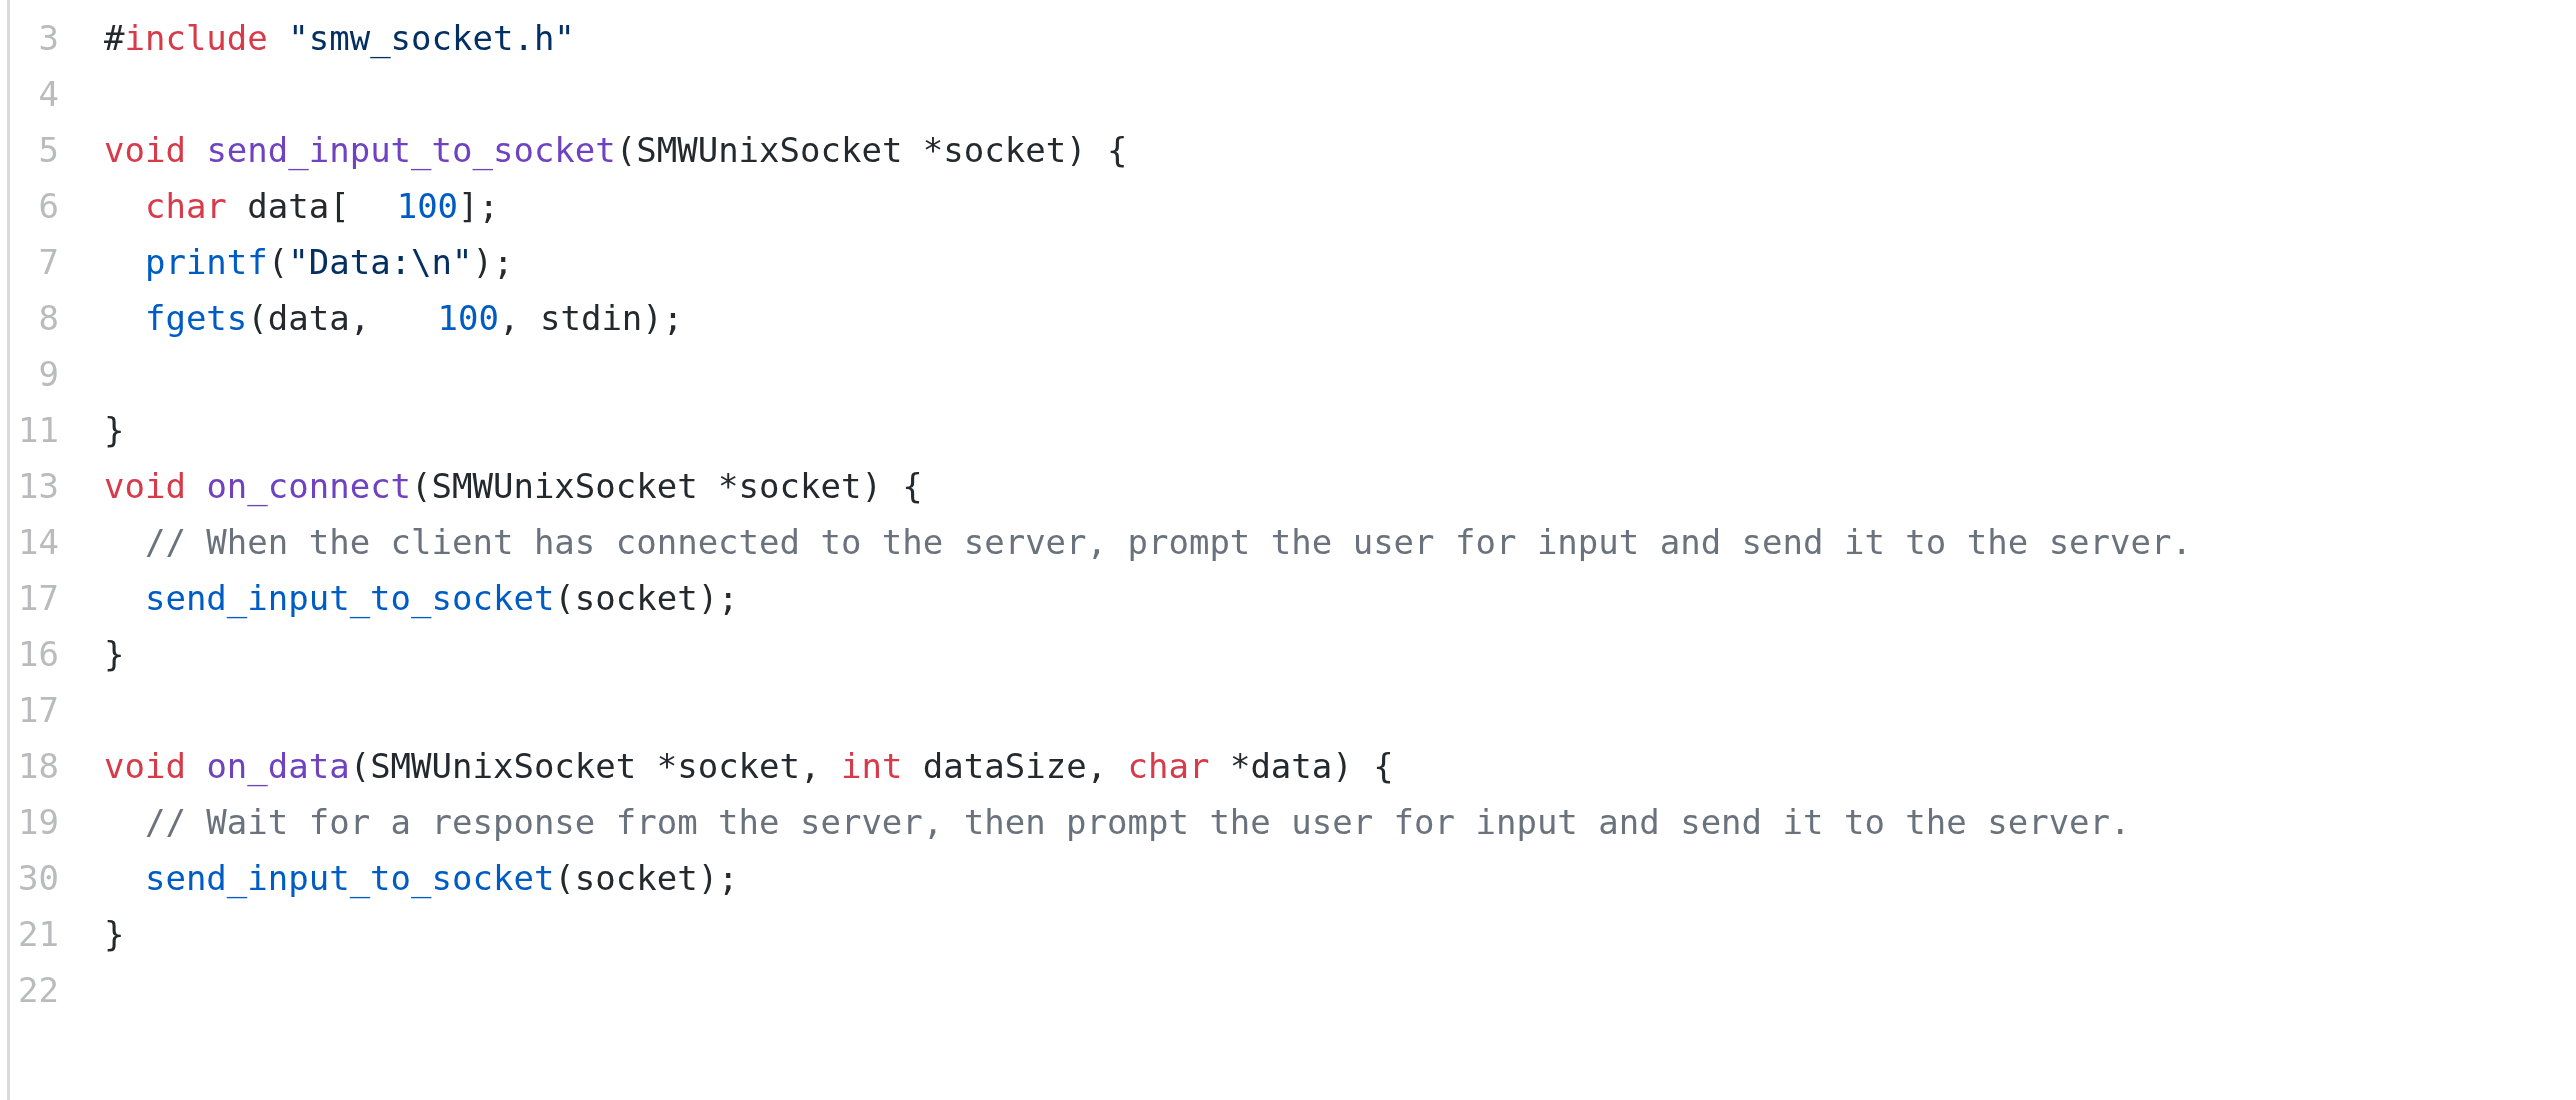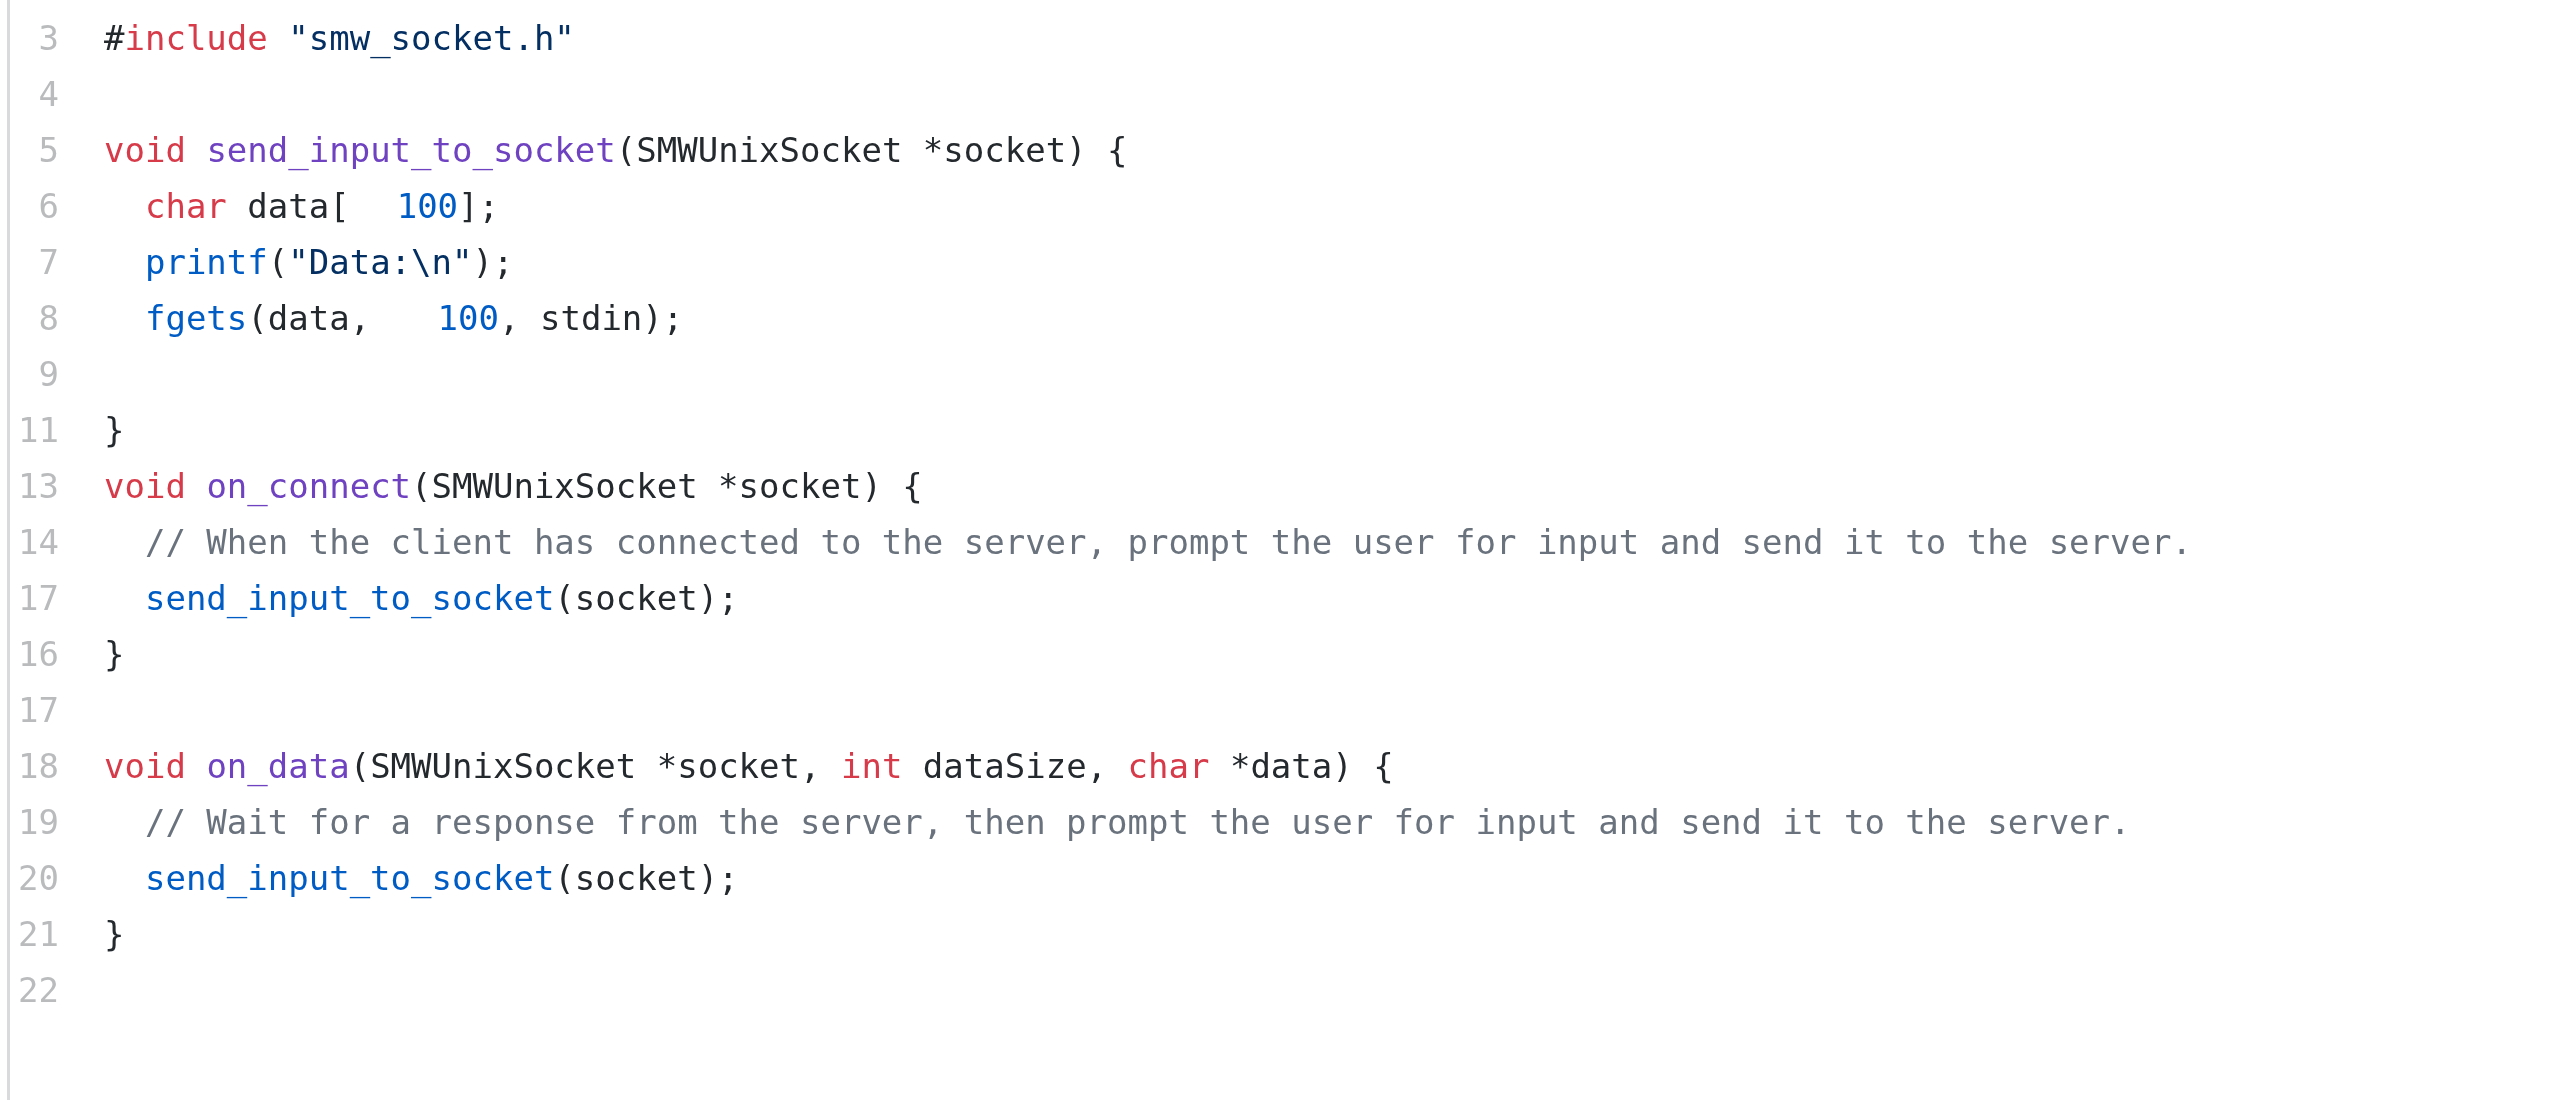--- a/index.html
+++ b/index.html
@@ -73,18 +73,18 @@
       <div class="row"><div class="gutter">8</div><div class="code"><span class="tok-plain">  </span><span class="tok-function_call">fgets</span><span class="tok-plain">(data, </span><span class="tok-number">100</span><span class="tok-plain">, stdin);</span></div></div>
       <div class="row"><div class="gutter">9</div><div class="code"></div></div>
       <div class="row"><div class="gutter">11</div><div class="code"><span class="tok-plain">}</span></div></div>
       <div class="row"><div class="gutter">13</div><div class="code"><span class="tok-keyword">void</span><span class="tok-plain"> </span><span class="tok-function_def">on_connect</span><span class="tok-plain">(SMWUnixSocket *socket) {</span></div></div>
       <div class="row"><div class="gutter">14</div><div class="code"><span class="tok-plain">  </span><span class="tok-comment">// When the client has connected to the server, prompt the user for input and send it to the server.</span></div></div>
       <div class="row"><div class="gutter">17</div><div class="code"><span class="tok-plain">  </span><span class="tok-function_call">send_input_to_socket</span><span class="tok-plain">(socket);</span></div></div>
       <div class="row"><div class="gutter">16</div><div class="code"><span class="tok-plain">}</span></div></div>
       <div class="row"><div class="gutter">17</div><div class="code"></div></div>
       <div class="row"><div class="gutter">18</div><div class="code"><span class="tok-keyword">void</span><span class="tok-plain"> </span><span class="tok-function_def">on_data</span><span class="tok-plain">(SMWUnixSocket *socket, </span><span class="tok-keyword">int</span><span class="tok-plain"> dataSize, </span><span class="tok-keyword">char</span><span class="tok-plain"> *data) {</span></div></div>
       <div class="row"><div class="gutter">19</div><div class="code"><span class="tok-plain">  </span><span class="tok-comment">// Wait for a response from the server, then prompt the user for input and send it to the server.</span></div></div>
-      <div class="row"><div class="gutter">20</div><div class="code"><span class="tok-plain">  </span><span class="tok-function_call">send_input_to_socket</span><span class="tok-plain">(socket);</span></div></div>
+      <div class="row"><div class="gutter">30</div><div class="code"><span class="tok-plain">  </span><span class="tok-function_call">send_input_to_socket</span><span class="tok-plain">(socket);</span></div></div>
       <div class="row"><div class="gutter">21</div><div class="code"><span class="tok-plain">}</span></div></div>
       <div class="row"><div class="gutter">22</div><div class="code"></div></div>
     </div>
 </div>
 
 
 </body></html>

